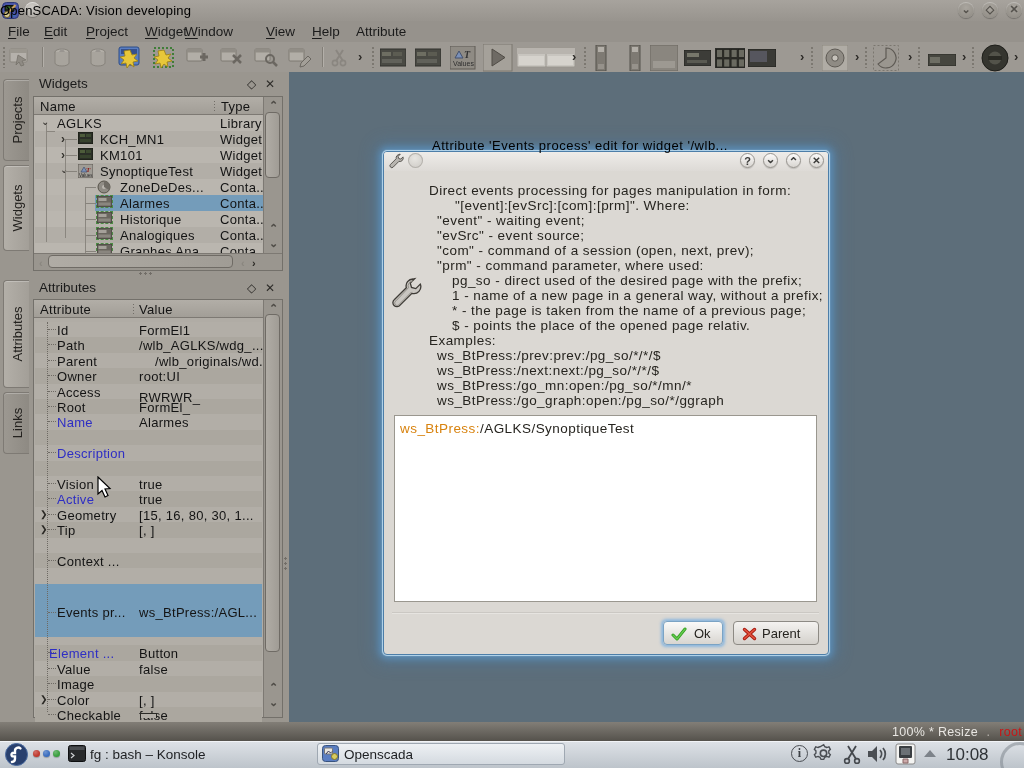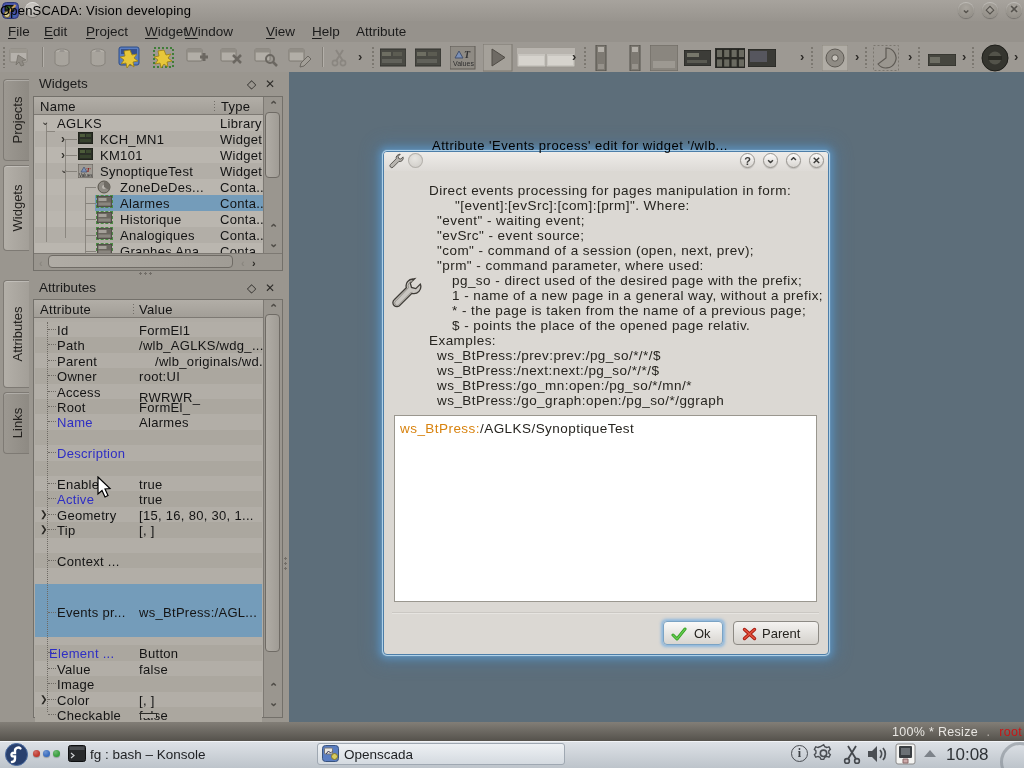--- a/index.html
+++ b/index.html
@@ -400,21 +400,21 @@
 <div class="abs treerow" style="left:139px;top:390px">RWRWR_</div>
 <div class="abs" style="left:48px;top:406.0px;width:8px;border-top:1px dotted #6e6a64;"></div>
 <div class="abs treerow" style="left:57px;top:400.0px">Root</div>
 <div class="abs treerow" style="left:139px;top:400.0px">FormEl_</div>
 <div class="abs" style="left:48px;top:421.4px;width:8px;border-top:1px dotted #6e6a64;"></div>
 <div class="abs treerow bluetxt" style="left:57px;top:415.4px">Name</div>
 <div class="abs treerow" style="left:139px;top:415.4px">Alarmes</div>
 <div class="abs" style="left:48px;top:452.2px;width:8px;border-top:1px dotted #6e6a64;"></div>
 <div class="abs treerow bluetxt" style="left:57px;top:446.2px">Description</div>
 <div class="abs" style="left:48px;top:483.0px;width:8px;border-top:1px dotted #6e6a64;"></div>
-<div class="abs treerow" style="left:57px;top:477.0px">Enable</div>
+<div class="abs treerow" style="left:57px;top:477.0px">Vision</div>
 <div class="abs treerow" style="left:139px;top:477.0px">true</div>
 <div class="abs" style="left:48px;top:498.4px;width:8px;border-top:1px dotted #6e6a64;"></div>
 <div class="abs treerow bluetxt" style="left:57px;top:492.4px">Active</div>
 <div class="abs treerow" style="left:139px;top:492.4px">true</div>
 <div class="abs" style="left:48px;top:513.8px;width:8px;border-top:1px dotted #6e6a64;"></div>
 <div class="abs" style="left:40px;top:508.8px;font-size:9px;color:#2a2824">❯</div>
 <div class="abs treerow" style="left:57px;top:507.8px">Geometry</div>
 <div class="abs treerow" style="left:139px;top:507.8px">[15, 16, 80, 30, 1...</div>
 <div class="abs" style="left:48px;top:529.2px;width:8px;border-top:1px dotted #6e6a64;"></div>
 <div class="abs" style="left:40px;top:524.2px;font-size:9px;color:#2a2824">❯</div>

